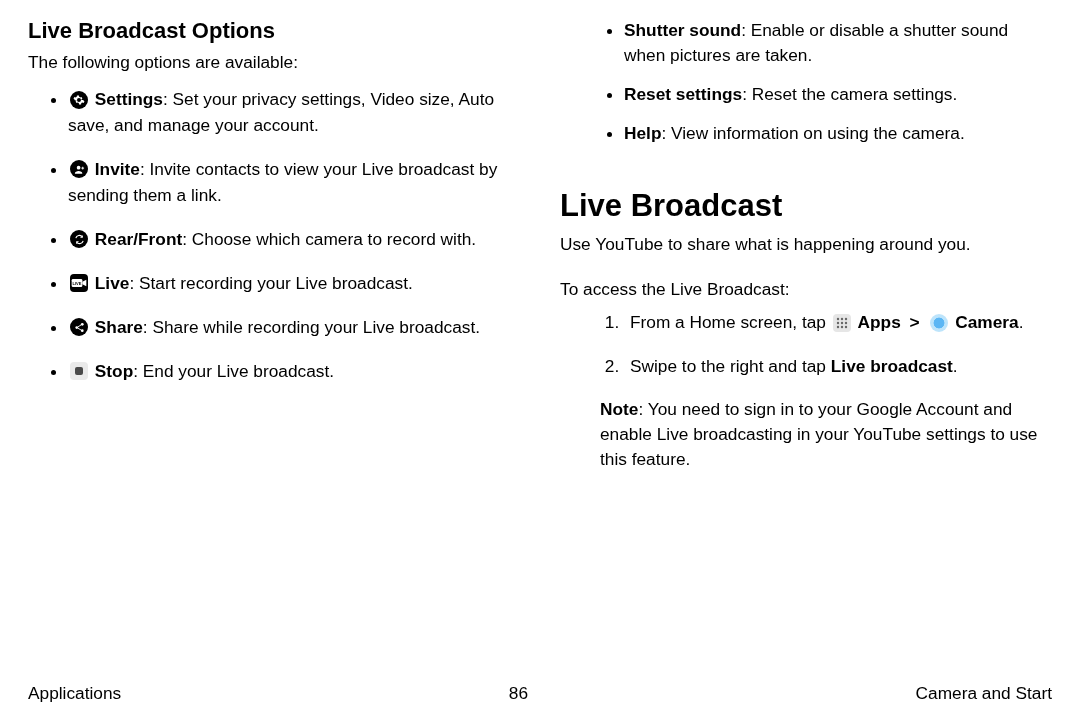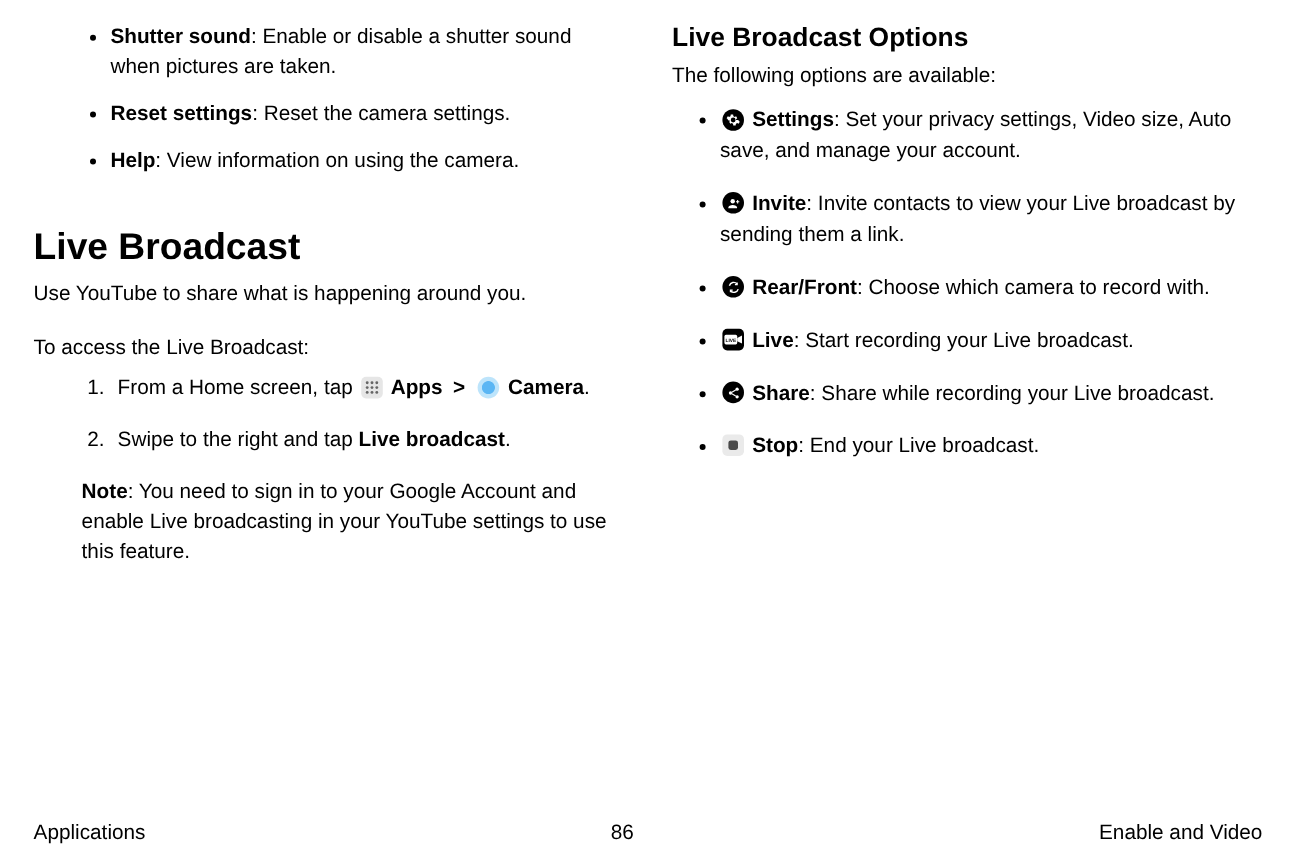--- a/index.html
+++ b/index.html
@@ -140,20 +140,80 @@
     gap: 16px;
   }
 </style>
 </head>
 <body>
 
 <div class="page">
   <div class="cols">
 
     <div class="col">
+      <h2>Live Broadcast Options</h2>
+      <p class="body" style="margin-top:4px">The following options are available:</p>
+
+      <ul class="right-bullets">
+        <li>
+          <span class="icon circle-dark">
+            <svg width="12" height="12" viewBox="0 0 24 24" fill="#fff">
+                <path d="M12 8a4 4 0 100 8 4 4 0 000-8zm9 4a7 7 0 01-.1 1.2l2.1 1.6-2 3.4-2.5-1a7 7 0 01-2 1.2l-.4 2.6h-4l-.4-2.6a7 7 0 01-2-1.2l-2.5 1-2-3.4 2.1-1.6A7 7 0 013 12a7 7 0 01.1-1.2L1 9.2l2-3.4 2.5 1a7 7 0 012-1.2L7.9 3h4l.4 2.6a7 7 0 012 1.2l2.5-1 2 3.4-2.1 1.6c.1.4.1.8.1 1.2z"></path>
+              </svg>
+          </span>
+          <span class="b">Settings</span><span>: Set your privacy settings, Video size, Auto save, and manage your account.</span>
+        </li>
+        <li>
+          <span class="icon circle-dark">
+            <svg width="11" height="11" viewBox="0 0 24 24" fill="#fff">
+                <circle cx="10" cy="8" r="4"></circle>
+                <path d="M2 20c0-3 4-5 8-5s8 2 8 5v1H2z"></path>
+                <path d="M19 6v6M16 9h6" stroke="#fff" stroke-width="2"></path>
+              </svg>
+          </span>
+          <span class="b">Invite</span><span>: Invite contacts to view your Live broadcast by sending them a link.</span>
+        </li>
+        <li>
+          <span class="icon circle-dark">
+            <svg width="11" height="11" viewBox="0 0 24 24" fill="none" stroke="#fff" stroke-width="2.5">
+                <path d="M4 9a8 8 0 0114-3M20 15a8 8 0 01-14 3"></path>
+                <path d="M18 3v4h-4M6 21v-4h4"></path>
+              </svg>
+          </span>
+          <span class="b">Rear/Front</span><span>: Choose which camera to record with.</span>
+        </li>
+        <li>
+          <span class="icon square-dark">
+            <svg width="16" height="10" viewBox="0 0 24 14" fill="#fff">
+                <rect x="1" y="1" width="16" height="12" rx="2"></rect>
+                <path d="M17 5l6-3v10l-6-3z"></path>
+                <text x="9" y="10" font-size="6" fill="#000" font-weight="bold" text-anchor="middle">LIVE</text>
+              </svg>
+          </span>
+          <span class="b">Live</span><span>: Start recording your Live broadcast.</span>
+        </li>
+        <li>
+          <span class="icon circle-dark">
+            <svg width="11" height="11" viewBox="0 0 24 24" fill="#fff">
+                <circle cx="6" cy="12" r="3"></circle>
+                <circle cx="18" cy="5" r="3"></circle>
+                <circle cx="18" cy="19" r="3"></circle>
+                <path d="M8.5 10.5L15.5 6.5M8.5 13.5L15.5 17.5" stroke="#fff" stroke-width="2"></path>
+              </svg>
+          </span>
+          <span class="b">Share</span><span>: Share while recording your Live broadcast.</span>
+        </li>
+        <li>
+          <span class="icon stop-square"></span>
+          <span class="b">Stop</span><span>: End your Live broadcast.</span>
+        </li>
+      </ul>
+    </div>
+
+    <div class="col">
       <ul class="bullets">
         <li>
           <span class="b">Shutter sound</span><span>: Enable or disable a shutter sound when pictures are taken.</span>
         </li>
         <li>
           <span class="b">Reset settings</span><span>: Reset the camera settings.</span>
         </li>
         <li>
           <span class="b">Help</span><span>: View information on using the camera.</span>
         </li>
@@ -186,80 +246,20 @@
         </li>
         <li>
           <span>Swipe to the right and tap </span><span class="b">Live broadcast</span><span>.</span>
         </li>
       </ol>
 
       <div class="note-block">
         <span class="b">Note</span><span>: You need to sign in to your Google Account and enable Live broadcasting in your YouTube settings to use this feature.</span>
       </div>
     </div>
-
-    <div class="col">
-      <h2>Live Broadcast Options</h2>
-      <p class="body" style="margin-top:4px">The following options are available:</p>
-
-      <ul class="right-bullets">
-        <li>
-          <span class="icon circle-dark">
-            <svg width="12" height="12" viewBox="0 0 24 24" fill="#fff">
-                <path d="M12 8a4 4 0 100 8 4 4 0 000-8zm9 4a7 7 0 01-.1 1.2l2.1 1.6-2 3.4-2.5-1a7 7 0 01-2 1.2l-.4 2.6h-4l-.4-2.6a7 7 0 01-2-1.2l-2.5 1-2-3.4 2.1-1.6A7 7 0 013 12a7 7 0 01.1-1.2L1 9.2l2-3.4 2.5 1a7 7 0 012-1.2L7.9 3h4l.4 2.6a7 7 0 012 1.2l2.5-1 2 3.4-2.1 1.6c.1.4.1.8.1 1.2z"></path>
-              </svg>
-          </span>
-          <span class="b">Settings</span><span>: Set your privacy settings, Video size, Auto save, and manage your account.</span>
-        </li>
-        <li>
-          <span class="icon circle-dark">
-            <svg width="11" height="11" viewBox="0 0 24 24" fill="#fff">
-                <circle cx="10" cy="8" r="4"></circle>
-                <path d="M2 20c0-3 4-5 8-5s8 2 8 5v1H2z"></path>
-                <path d="M19 6v6M16 9h6" stroke="#fff" stroke-width="2"></path>
-              </svg>
-          </span>
-          <span class="b">Invite</span><span>: Invite contacts to view your Live broadcast by sending them a link.</span>
-        </li>
-        <li>
-          <span class="icon circle-dark">
-            <svg width="11" height="11" viewBox="0 0 24 24" fill="none" stroke="#fff" stroke-width="2.5">
-                <path d="M4 9a8 8 0 0114-3M20 15a8 8 0 01-14 3"></path>
-                <path d="M18 3v4h-4M6 21v-4h4"></path>
-              </svg>
-          </span>
-          <span class="b">Rear/Front</span><span>: Choose which camera to record with.</span>
-        </li>
-        <li>
-          <span class="icon square-dark">
-            <svg width="16" height="10" viewBox="0 0 24 14" fill="#fff">
-                <rect x="1" y="1" width="16" height="12" rx="2"></rect>
-                <path d="M17 5l6-3v10l-6-3z"></path>
-                <text x="9" y="10" font-size="6" fill="#000" font-weight="bold" text-anchor="middle">LIVE</text>
-              </svg>
-          </span>
-          <span class="b">Live</span><span>: Start recording your Live broadcast.</span>
-        </li>
-        <li>
-          <span class="icon circle-dark">
-            <svg width="11" height="11" viewBox="0 0 24 24" fill="#fff">
-                <circle cx="6" cy="12" r="3"></circle>
-                <circle cx="18" cy="5" r="3"></circle>
-                <circle cx="18" cy="19" r="3"></circle>
-                <path d="M8.5 10.5L15.5 6.5M8.5 13.5L15.5 17.5" stroke="#fff" stroke-width="2"></path>
-              </svg>
-          </span>
-          <span class="b">Share</span><span>: Share while recording your Live broadcast.</span>
-        </li>
-        <li>
-          <span class="icon stop-square"></span>
-          <span class="b">Stop</span><span>: End your Live broadcast.</span>
-        </li>
-      </ul>
-    </div>
   </div>
 
   <div class="footer">
     <span>Applications</span>
     <span>86</span>
-    <span>Enable and Video</span>
+    <span>Camera and Start</span>
   </div>
 </div>
 
 </body></html>

